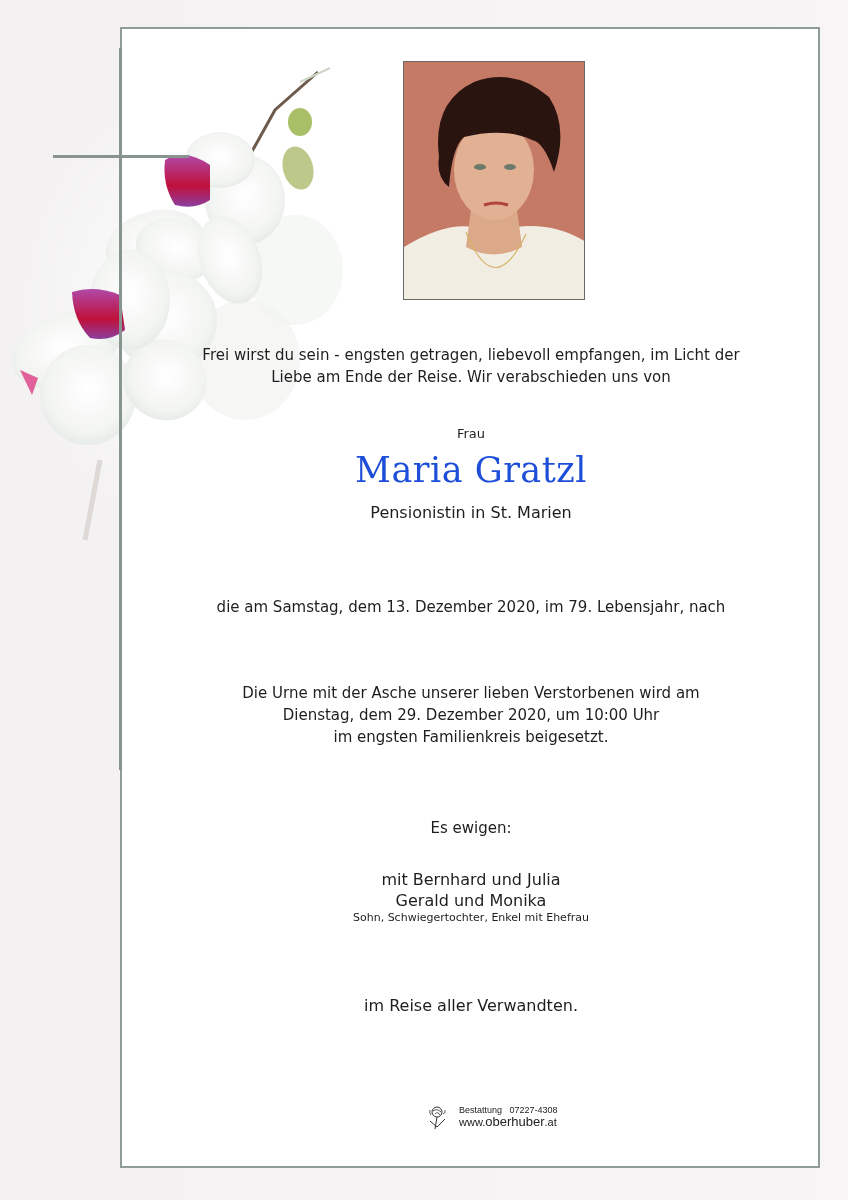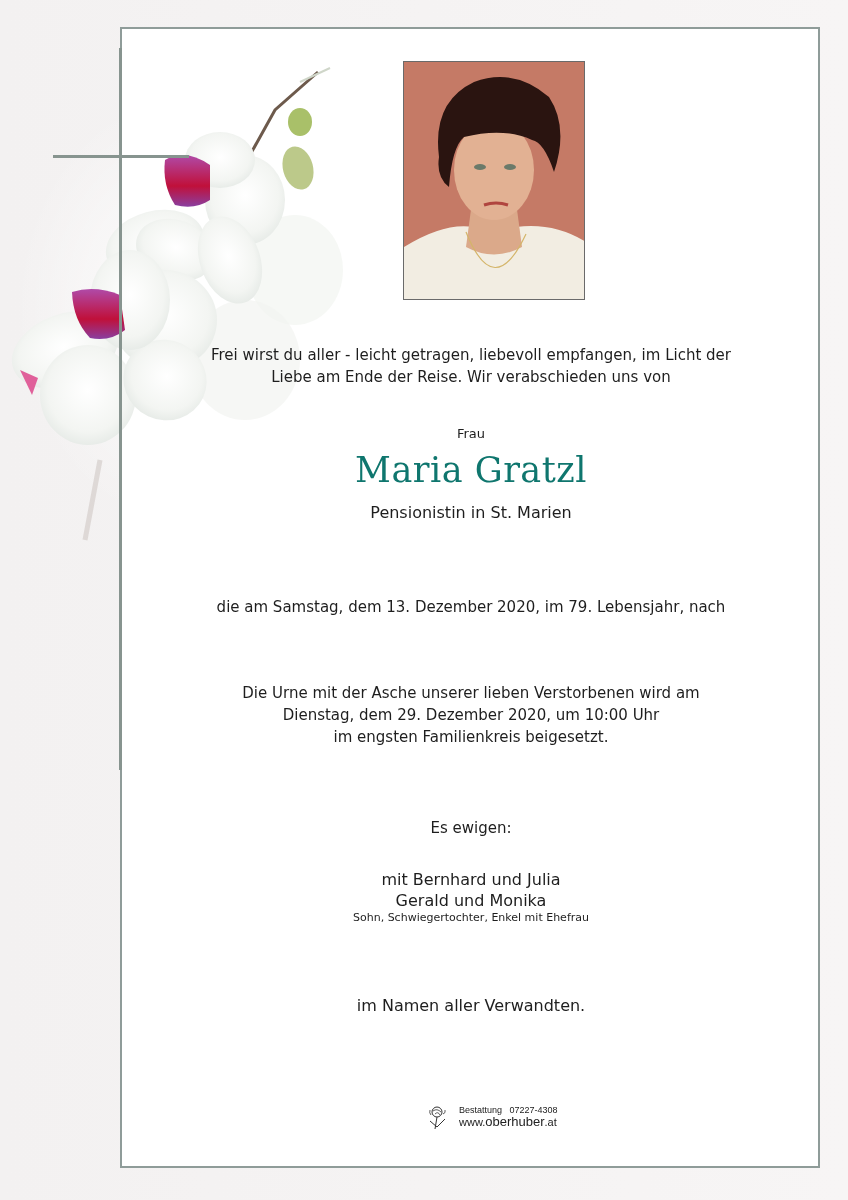--- a/index.html
+++ b/index.html
@@ -46,21 +46,21 @@
       overflow: hidden;
     }
     .text-block {
       position: absolute; left: 121px; width: 700px;
       text-align: center;
       font-family: "DejaVu Sans", sans-serif;
       color: #1e1e1e;
     }
     .verse { top: 344px; font-size: 15px; line-height: 22px; }
     .title-small { top: 425px; font-size: 13px; line-height: 18px; }
-    .deceased-name { top: 446px; font-size: 35px; line-height: 48px; font-family: "DejaVu Serif", serif; letter-spacing: 0.5px; color: #0f766e; }
+    .deceased-name { top: 446px; font-size: 35px; line-height: 48px; font-family: "DejaVu Serif", serif; letter-spacing: 0.5px; color: #1d4ed8; }
     .occupation { top: 505px; font-size: 16px; line-height: 16px; text-align: center; }
     .death-notice { top: 596px; font-size: 15px; line-height: 22px; }
     .burial-notice { top: 682px; font-size: 15px; line-height: 22px; }
     .mourners-heading { top: 818px; font-size: 15px; line-height: 20px; }
     .mourner-names { top: 869px; font-size: 16px; line-height: 21px; }
     .mourner-relation { top: 910px; font-size: 11px; line-height: 15px; }
     .closing { top: 995px; font-size: 16px; line-height: 22px; }
     .footer-logo {
       position: absolute; left: 427px; top: 1105px;
       display: flex; align-items: flex-start; gap: 10px;
@@ -144,21 +144,21 @@
     <ellipse cx="76" cy="105" rx="6" ry="3" fill="#6b7a6a"></ellipse>
     <ellipse cx="106" cy="105" rx="6" ry="3" fill="#6b7a6a"></ellipse>
 
     <path d="M80 143 Q92 139 104 143" stroke="#b0453f" stroke-width="3" fill="none"></path>
 
     <path d="M62 170 Q90 240 122 172" stroke="#d4b56a" stroke-width="1.2" fill="none"></path>
   </svg>
 </div>
 
 <div class="text-block verse">
-  <div>Frei wirst du aller - leicht getragen, liebevoll empfangen, im Licht der</div>
+  <div>Frei wirst du sein - engsten getragen, liebevoll empfangen, im Licht der</div>
   <div>Liebe am Ende der Reise. Wir verabschieden uns von</div>
 </div>
 
 <div class="text-block title-small">Frau</div>
 <div class="text-block deceased-name">Maria Gratzl</div>
 <div class="text-block occupation">Pensionistin in St. Marien</div>
 
 <div class="text-block death-notice">
   <div>die am Samstag, dem 13. Dezember 2020, im 79. Lebensjahr, nach</div>
 </div>
@@ -170,21 +170,21 @@
 </div>
 
 <div class="text-block mourners-heading">Es ewigen:</div>
 
 <div class="text-block mourner-names">
   <div>mit Bernhard und Julia</div>
   <div>Gerald und Monika</div>
 </div>
 <div class="text-block mourner-relation">Sohn, Schwiegertochter, Enkel mit Ehefrau</div>
 
-<div class="text-block closing">im Namen aller Verwandten.</div>
+<div class="text-block closing">im Reise aller Verwandten.</div>
 
 <div class="footer-logo">
   <svg class="logo-icon" viewBox="0 0 22 26" xmlns="http://www.w3.org/2000/svg">
     <circle cx="10" cy="7" r="5" fill="none" stroke="#333" stroke-width="1"></circle>
     <path d="M6 6 Q10 3 14 7 M8 9 Q11 6 13 10" stroke="#333" stroke-width="0.8" fill="none"></path>
     <path d="M4 10 Q2 8 3 5 M16 9 Q19 8 18 5" stroke="#333" stroke-width="0.8" fill="none"></path>
     <path d="M10 12 L8 24 M3 16 L10 22 L18 14" stroke="#333" stroke-width="1" fill="none"></path>
   </svg>
   <div class="footer-text">
     <div class="footer-line1">

